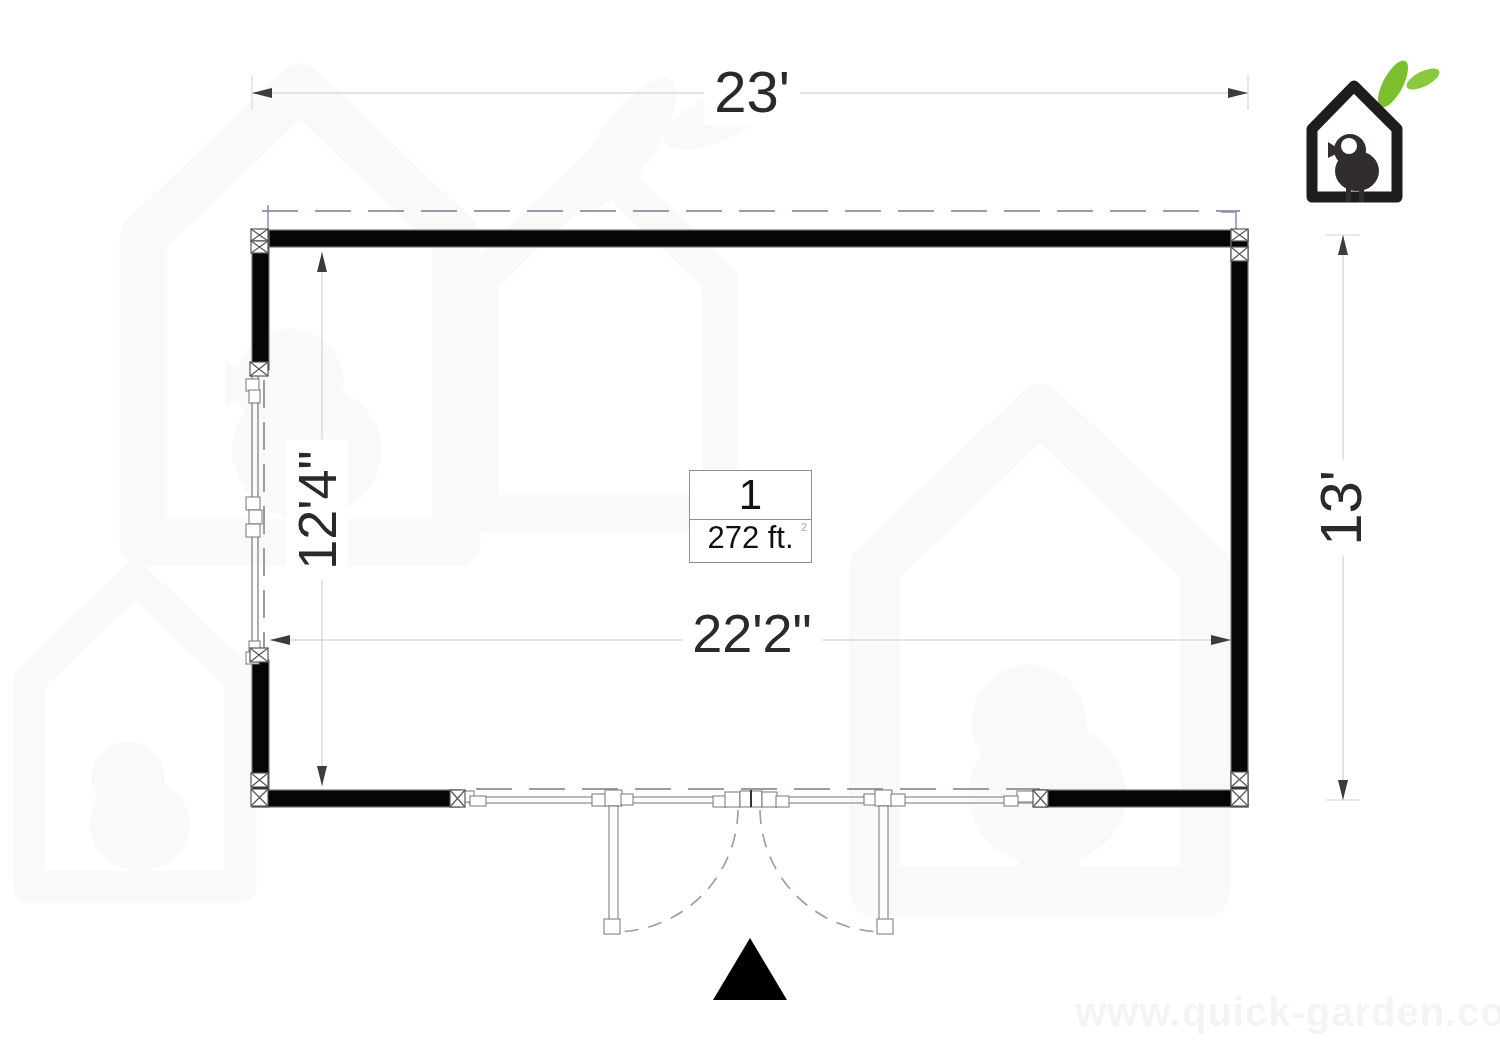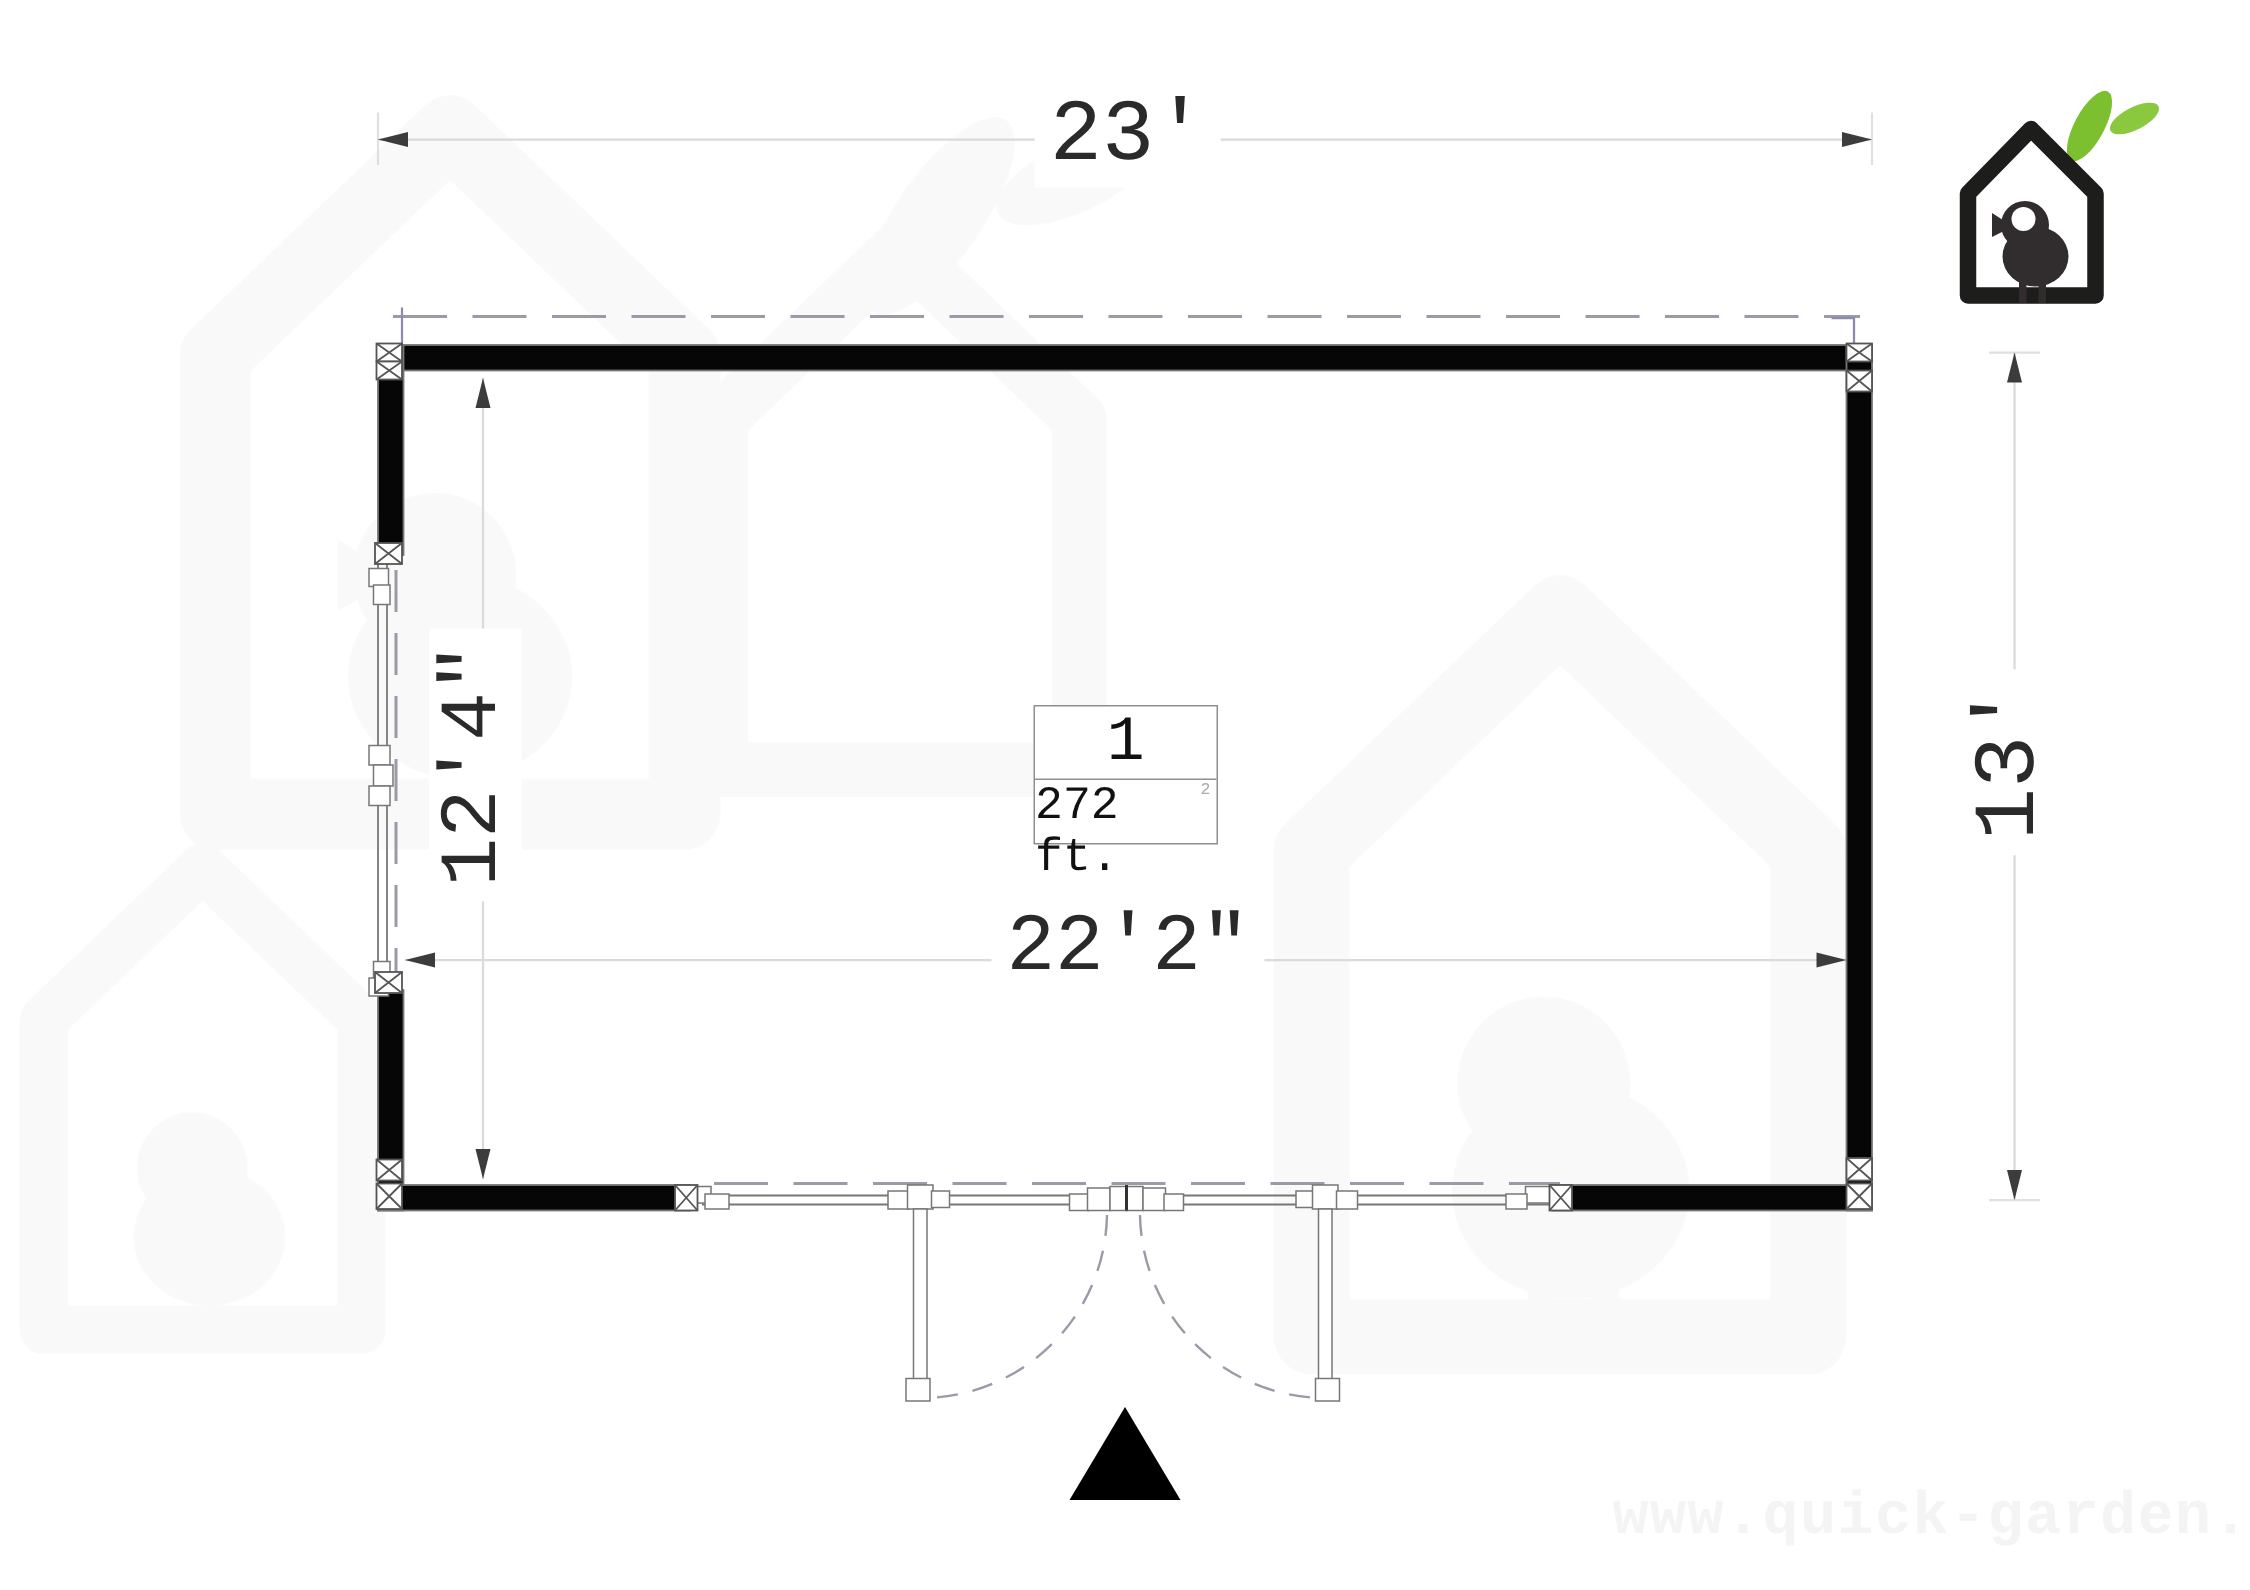--- a/index.html
+++ b/index.html
@@ -1,37 +1,37 @@
 <!DOCTYPE html>
 <html><head>
 <meta charset="utf-8">
 <style>
   html,body{margin:0;padding:0;background:#fff;}
   #stage{
     position:relative;width:1500px;height:1060px;background:#ffffff;overflow:hidden;
-    font-family:Liberation Mono, monospace;
+    font-family:Liberation Sans, sans-serif;
   }
   #plan-svg{position:absolute;left:0;top:0;width:1500px;height:1060px;}
   .dim-label{
     position:absolute;color:#2a2a2a;background:#ffffff;text-align:center;
     font-size:58px;line-height:1;padding:4px 10px;white-space:nowrap;
     transform:translate(-50%,-50%);
   }
   .dim-label.inner{font-size:54px;}
   .dim-label.vert{transform:translate(-50%,-50%) rotate(-90deg);}
   #room-table{
     position:absolute;left:689px;top:470px;width:121px;height:91px;
     border:1.5px solid #8f8f8f;background:#ffffff;display:flex;flex-direction:column;
   }
   #room-table .row1{
     flex:0 0 47px;border-bottom:1.5px solid #8f8f8f;display:flex;
     align-items:center;justify-content:center;font-size:42px;color:#111;
   }
   #room-table .row2{
-    flex:1;display:flex;align-items:flex-end;justify-content:center;
+    flex:1;display:flex;align-items:flex-start;justify-content:center;
     font-size:31px;color:#111;position:relative;
   }
   #room-table .row2 sup{
     position:absolute;top:1px;right:4px;font-size:11px;color:#aaa;
   }
   #url-watermark{
     position:absolute;left:1075px;top:990px;width:400px;font-size:40px;font-weight:bold;
     color:#f4f4f4;letter-spacing:1px;white-space:nowrap;
   }
 </style>

